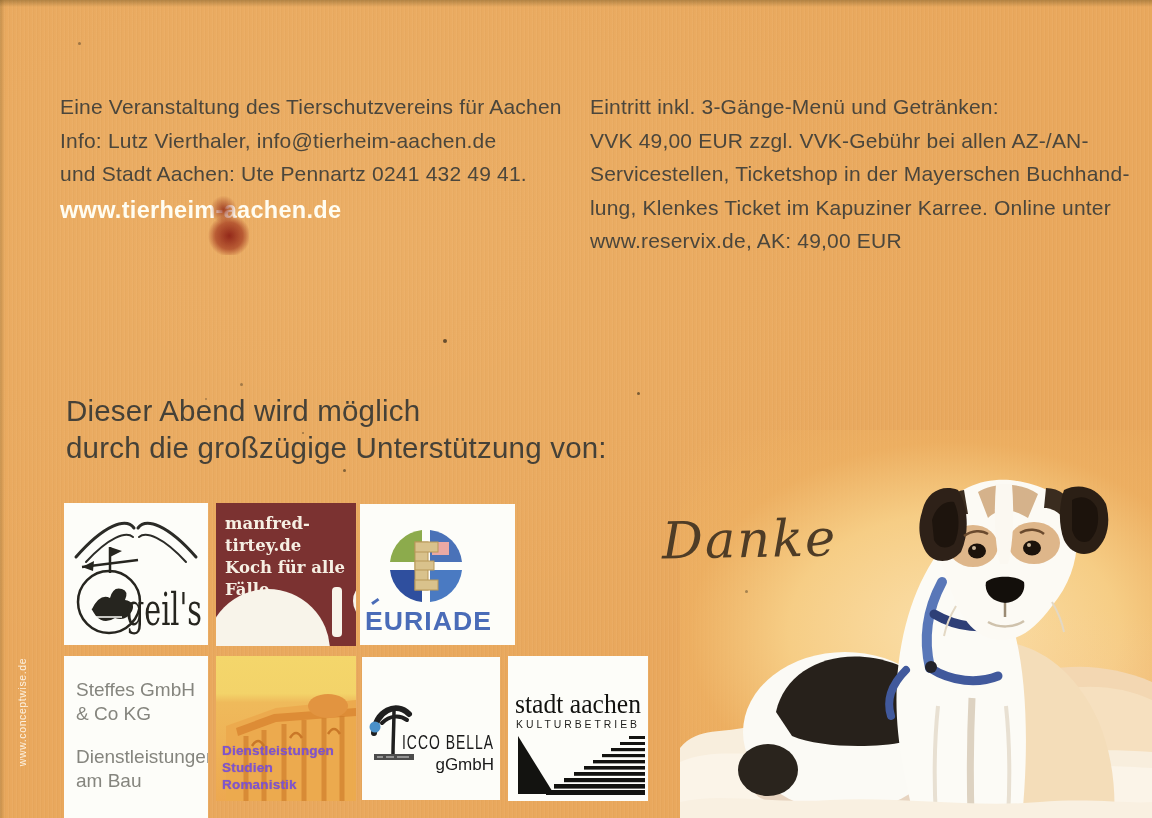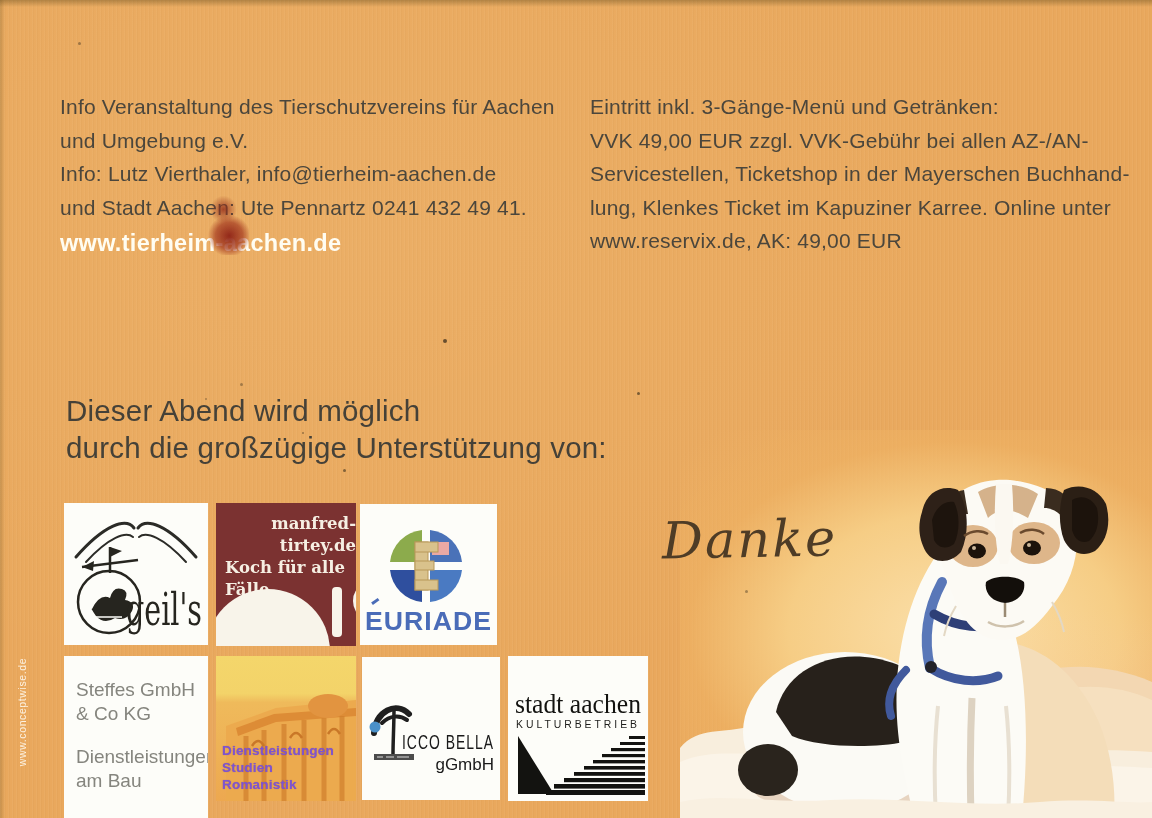--- a/index.html
+++ b/index.html
@@ -39,29 +39,29 @@
   .smudge{position:absolute;left:205px;top:195px;width:44px;height:60px;z-index:4;filter:blur(.7px);
     background:
       radial-gradient(ellipse 62% 45% at 55% 68%, #93291a 0%, rgba(168,64,36,.75) 50%, rgba(0,0,0,0) 78%),
       radial-gradient(ellipse 42% 32% at 42% 24%, rgba(150,48,28,.85), rgba(0,0,0,0) 72%);}
   .speck{position:absolute;border-radius:50%;z-index:4;}
 
   
   .logo{position:absolute;background:#fdfdf9;z-index:2;overflow:hidden;}
   #lg-geils{left:64px;top:503px;width:144px;height:142px;}
   #lg-tirtey{left:216px;top:503px;width:140px;height:143px;background:#7b3231;}
-  #lg-euriade{left:360px;top:504px;width:137px;height:141px;text-align:center;}
+  #lg-euriade{left:360px;top:504px;width:155px;height:141px;}
   #lg-steffes{left:64px;top:656px;width:144px;height:186px;}
   #lg-roman{left:216px;top:656px;width:140px;height:145px;
     background:linear-gradient(180deg,#f4d66b 0%,#f3d369 26%,#efba5b 32%,#eda850 100%);}
   #lg-picco{left:362px;top:657px;width:138px;height:143px;}
   #lg-stadt{left:508px;top:656px;width:140px;height:145px;}
 
   .tirtey-line{color:#f6efe3;font-family:"DejaVu Serif",serif;font-weight:bold;font-size:16.5px;line-height:22px;margin:0 0 0 9px;}
-  .tirtey-line:first-child{margin-top:10px;text-align:right;}
+  .tirtey-line:first-child{margin-top:10px;}
   .steffes-text{position:absolute;left:12px;top:22px;color:#85857e;font-size:19px;line-height:23.5px;}
   .steffes-gap{height:20px;}
   .roman-text{position:absolute;left:6px;bottom:8px;color:#7e54d0;font-weight:bold;font-size:13.5px;line-height:17px;letter-spacing:.2px;
     text-shadow:0 0 1px rgba(90,40,160,.5);}
   .credit{position:absolute;left:22px;top:712px;z-index:3;white-space:nowrap;
     transform:translate(-50%,-50%) rotate(-90deg);
     color:rgba(255,252,244,.88);font-size:10.5px;letter-spacing:.6px;}
 </style>
 </head>
 <body>
@@ -128,22 +128,21 @@
       <path d="M308,192 C318,198 334,198 344,191" stroke="#cfc2ac" stroke-width="2.5" fill="none"></path>
 
       <path d="M276,176 C270,186 266,196 264,206" stroke="#e3d8c4" stroke-width="2" fill="none"></path>
       <path d="M372,172 C378,182 382,192 384,202" stroke="#e3d8c4" stroke-width="2" fill="none"></path>
 
       <path d="M0,372 C40,362 90,374 150,370 C220,366 290,378 360,372 C410,368 450,374 472,372 L472,388 L0,388 Z" fill="#f9f0e1"></path>
     </svg>
   </div>
 
   <div class="block organizer">
-    <div>Info Veranstaltung des Tierschutzvereins für Aachen</div>
-    <div>und Umgebung e.V.</div>
+    <div>Eine Veranstaltung des Tierschutzvereins für Aachen</div>
     <div>Info: Lutz Vierthaler, info@tierheim-aachen.de</div>
     <div>und Stadt Aachen: Ute Pennartz 0241 432 49 41.</div>
     <div class="url">www.tierheim-aachen.de</div>
   </div>
 
   <div class="block tickets">
     <div>Eintritt inkl. 3-Gänge-Menü und Getränken:</div>
     <div>VVK 49,00 EUR zzgl. VVK-Gebühr bei allen AZ-/AN-</div>
     <div>Servicestellen, Ticketshop in der Mayerschen Buchhand-</div>
     <div>lung, Klenkes Ticket im Kapuziner Karree. Online unter</div>

